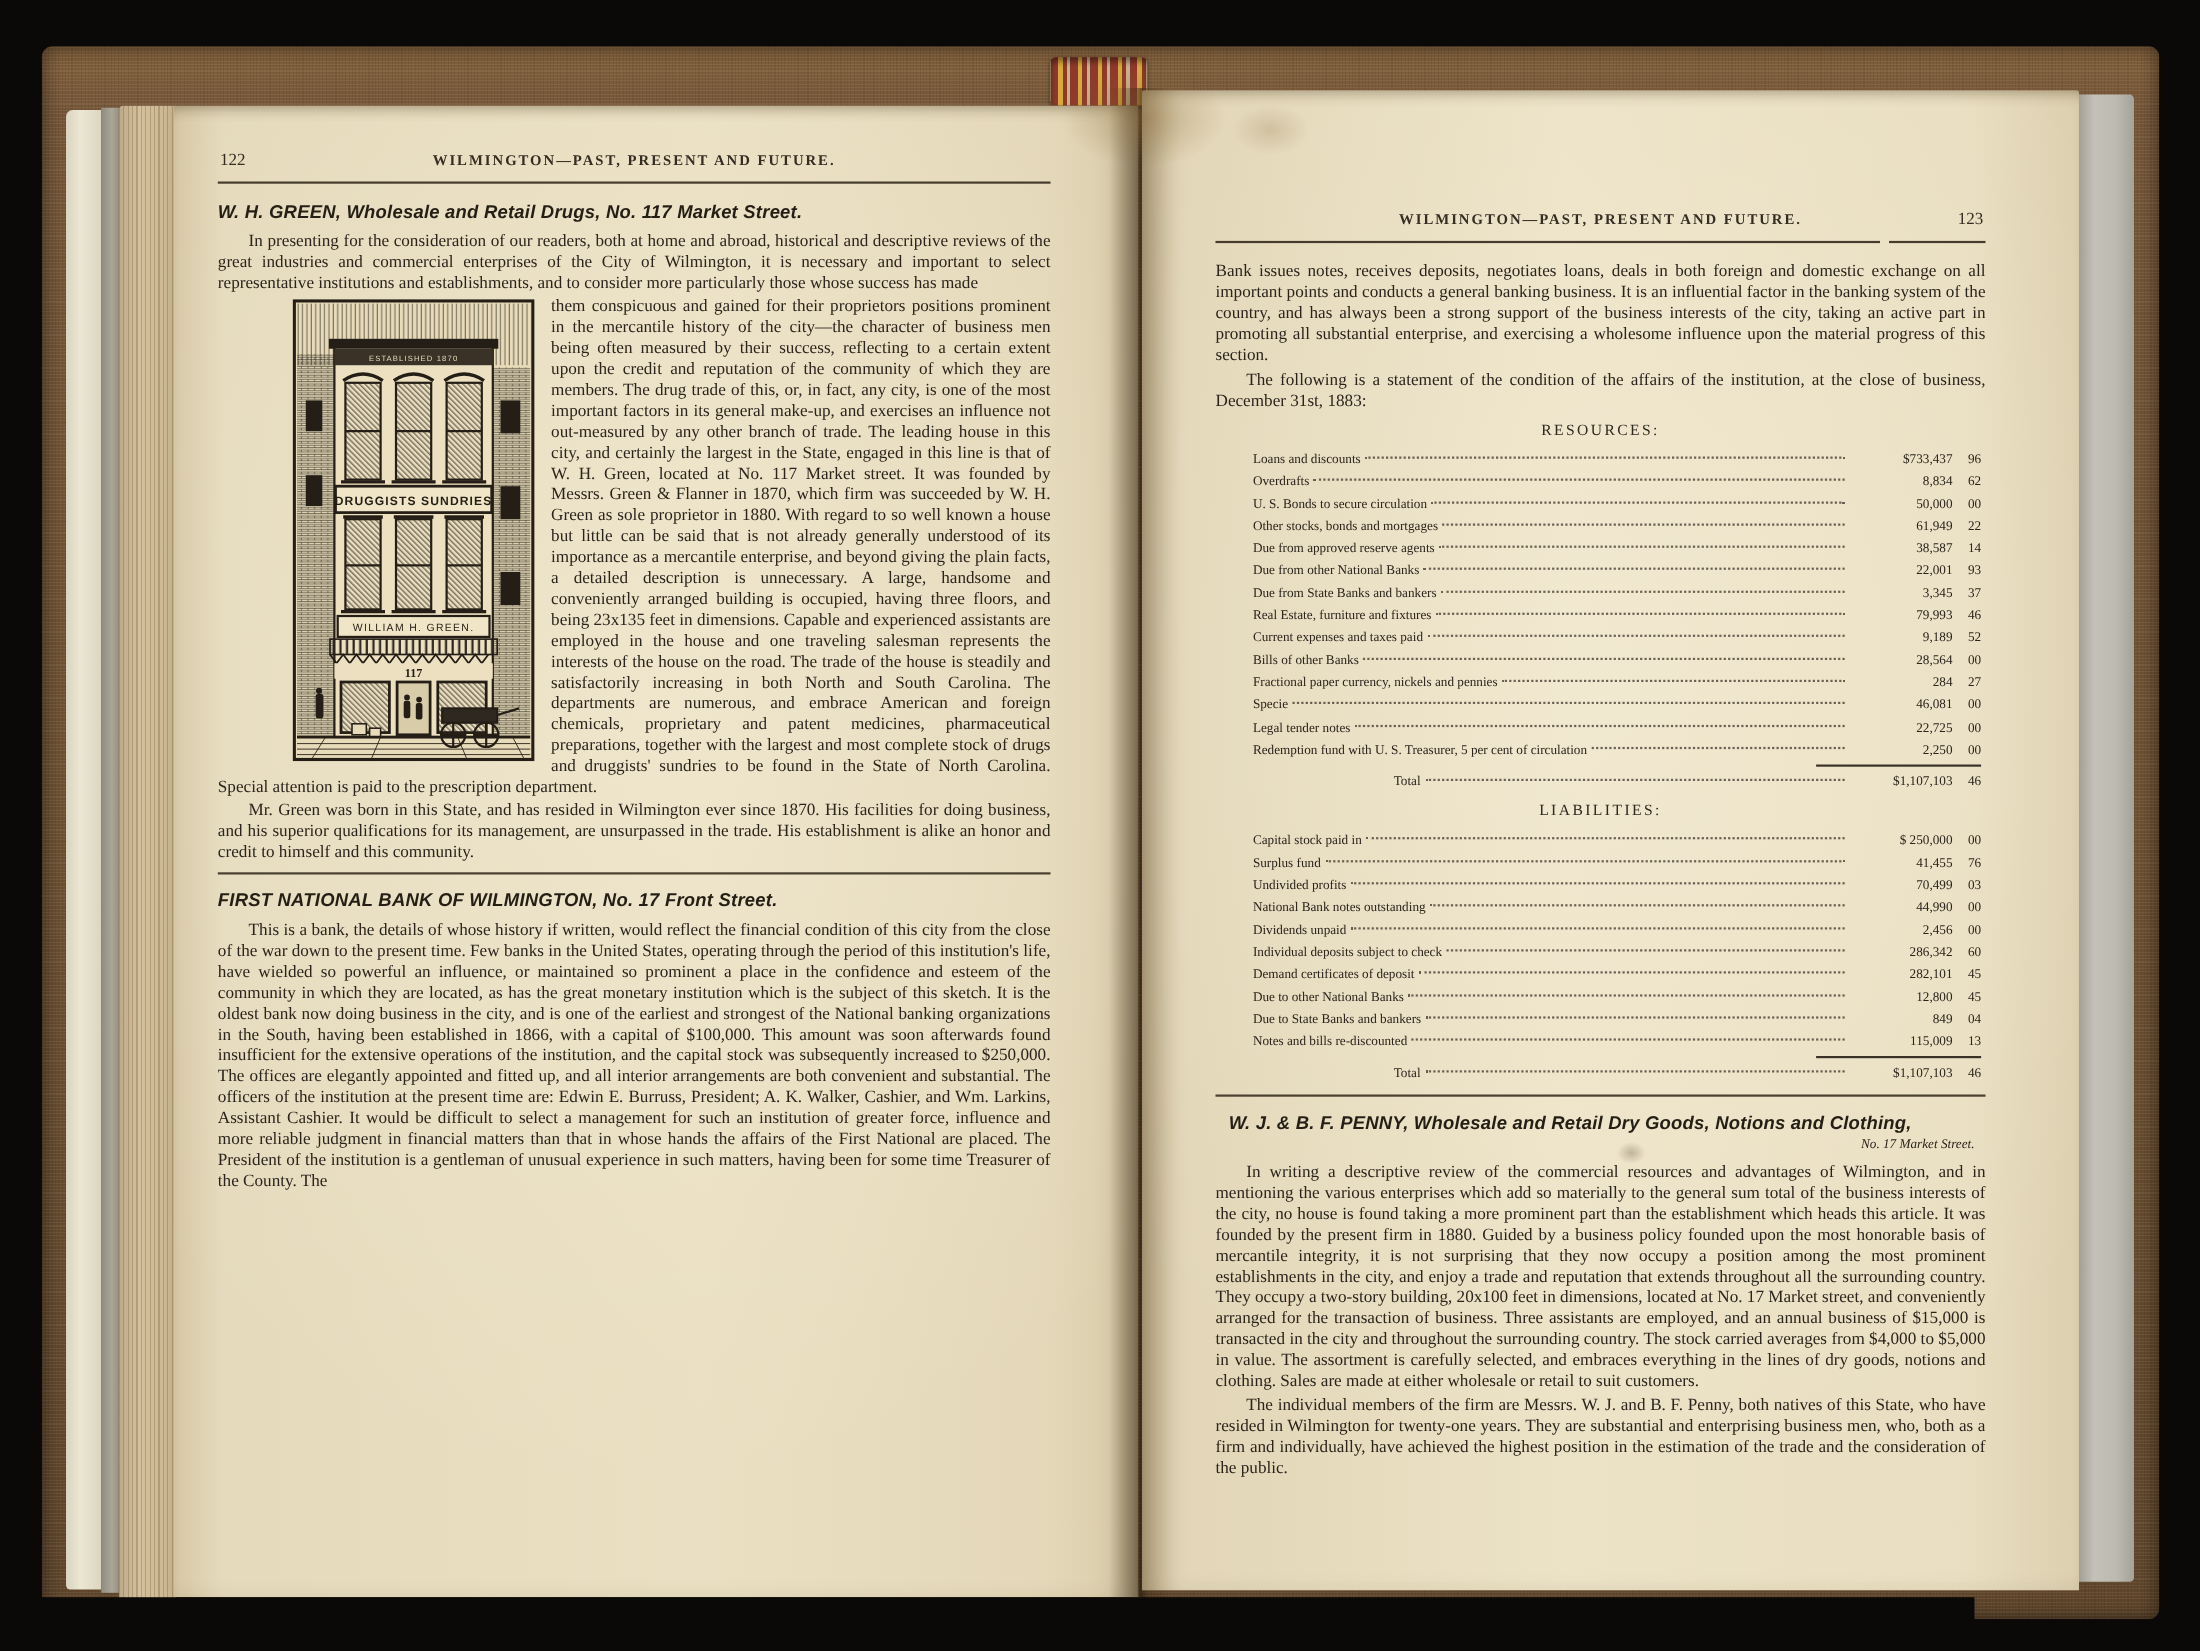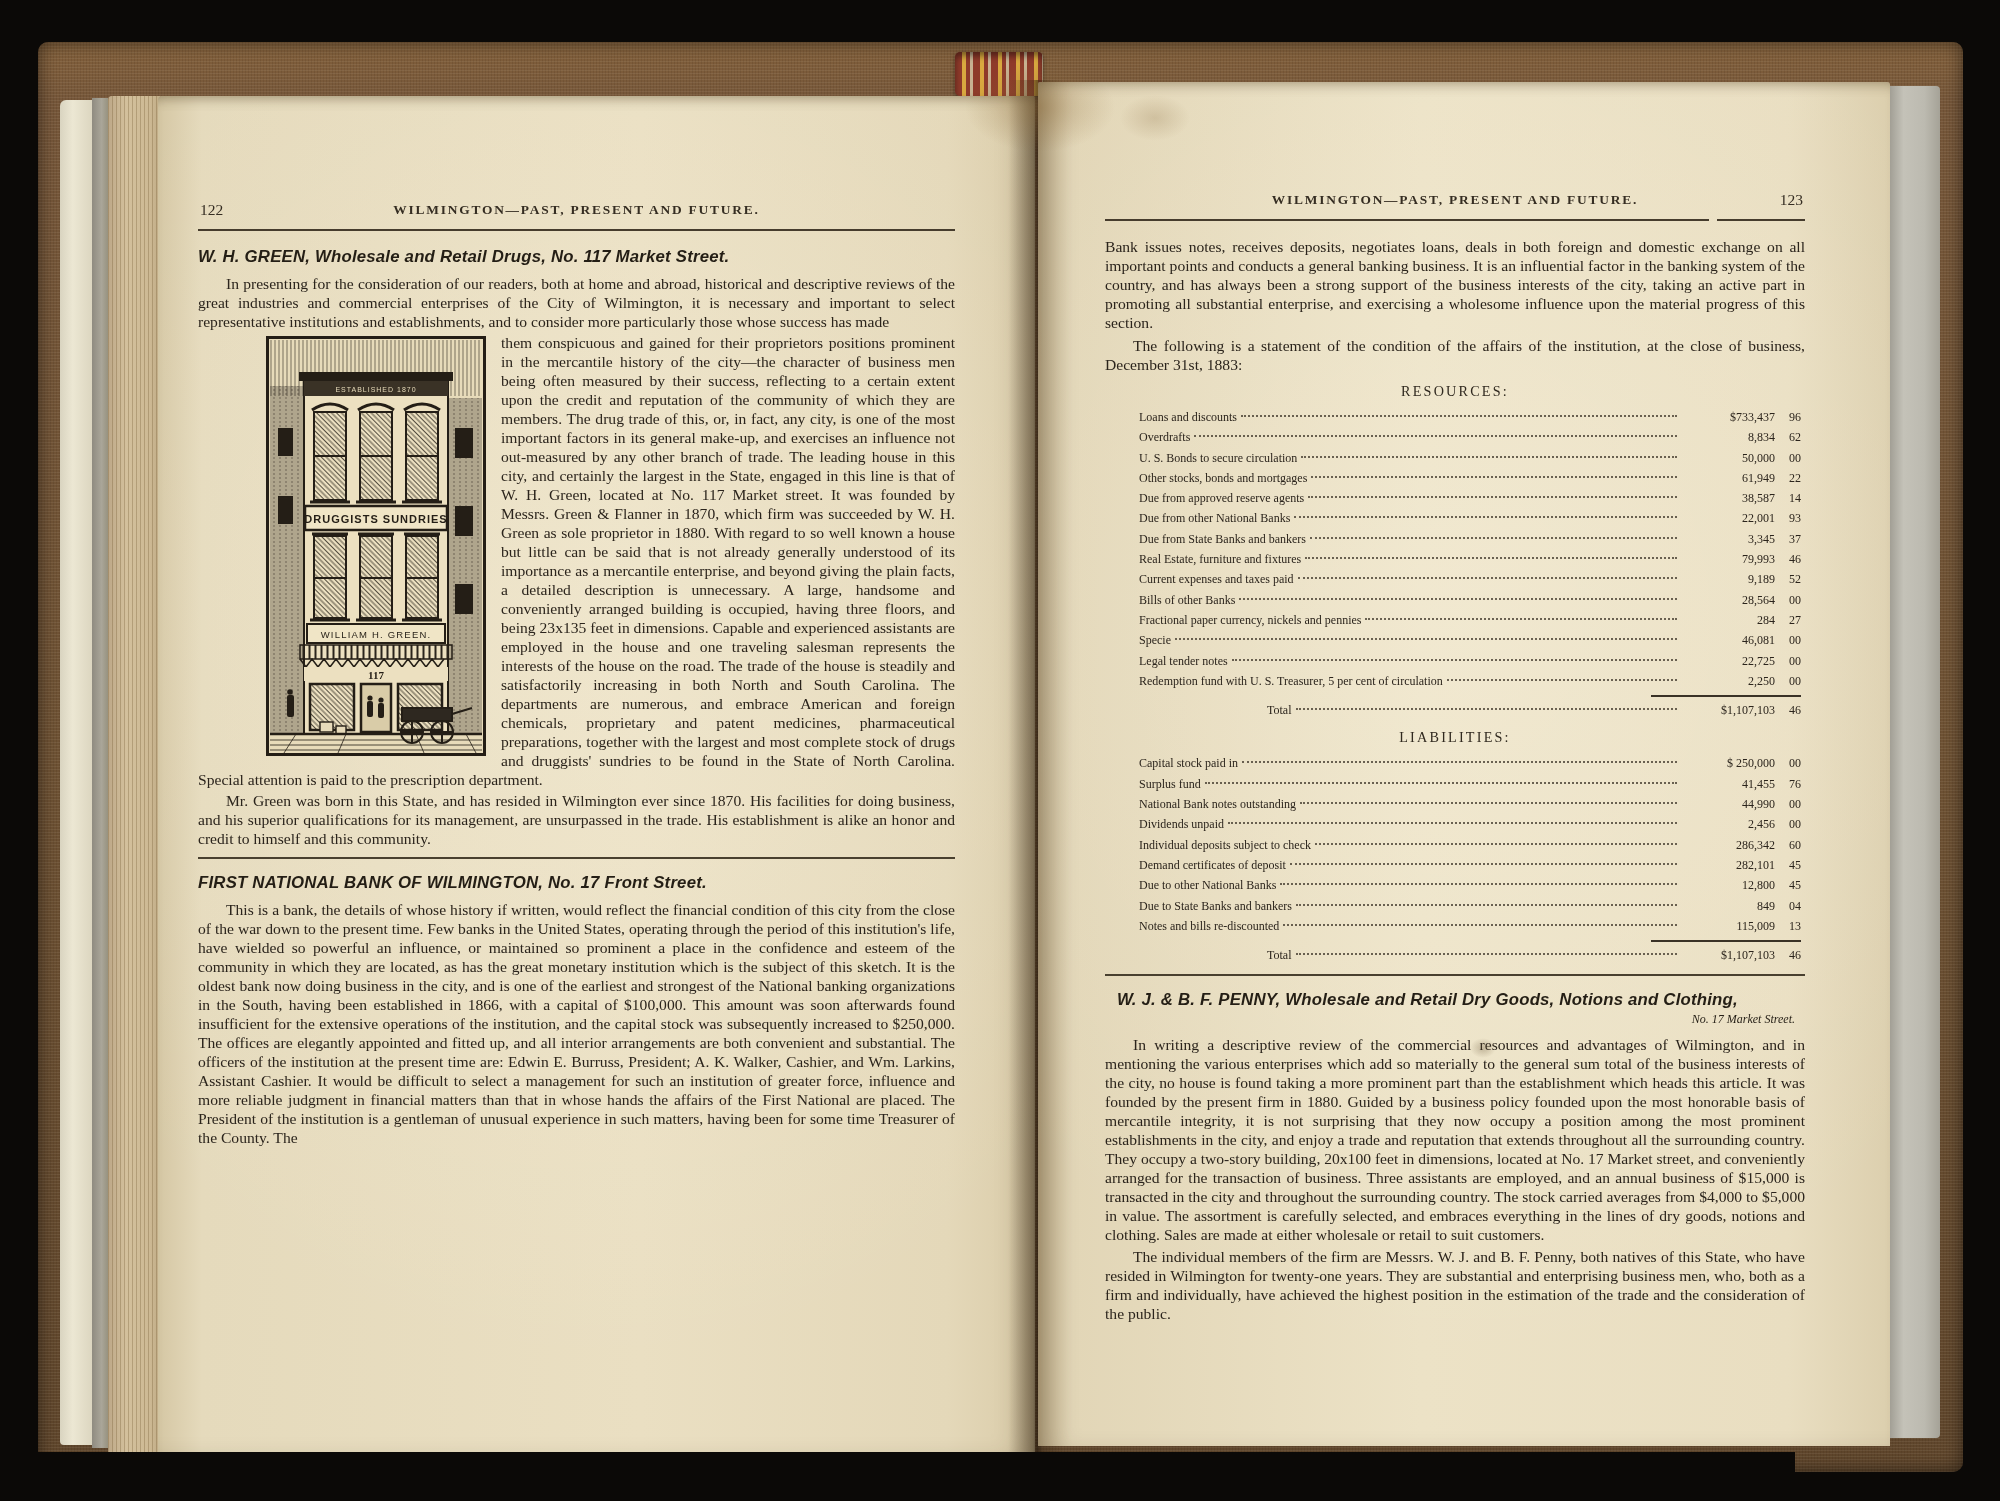--- a/index.html
+++ b/index.html
@@ -21,21 +21,21 @@
     background:
       repeating-linear-gradient(90deg, rgba(110,85,45,.30) 0 1px, rgba(0,0,0,0) 1px 4px),
       linear-gradient(90deg,#bda888 0,#d3c09c 35%,#cdb994 80%,#c0ac86 100%);}
   .edge-tissue{position:absolute;left:1888px;top:86px;width:52px;height:1352px;
     background:linear-gradient(90deg,#9d9a90 0,#c4c2b8 30%,#bcbab0 70%,#a5a297 100%);border-radius:0 4px 4px 0;}
   .floor-a{position:absolute;left:0;top:1452px;width:1795px;height:49px;background:#0b0907;}
   .floor-b{position:absolute;left:1795px;top:1487px;width:205px;height:14px;background:#0b0907;}
   
   .page{position:absolute;box-sizing:border-box;}
   .page-left{left:158px;top:96px;width:877px;height:1356px;
-    padding:106px 80px 0 40px;border-radius:3px 2px 0 0;
+    padding:42px 80px 0 40px;border-radius:3px 2px 0 0;
     background:
       radial-gradient(120% 90% at 50% 40%, rgba(255,250,235,.25) 0, rgba(0,0,0,0) 60%),
       linear-gradient(90deg,#d5c7a4 0,#e5dabc 5%,#eadfc2 55%,#e4d8b9 90%,#d9cba8 100%);
     box-shadow:inset 0 10px 12px -8px rgba(90,70,40,.45), inset -26px 0 30px -18px rgba(60,40,15,.40);}
   .page-right{left:1038px;top:82px;width:852px;height:1364px;
     padding:110px 85px 0 67px;border-radius:2px 3px 0 0;
     background:
       radial-gradient(120% 90% at 50% 40%, rgba(255,250,235,.28) 0, rgba(0,0,0,0) 60%),
       linear-gradient(90deg,#cdbd99 0,#e2d6b7 4%,#ece2c6 45%,#e9dec1 88%,#dccfae 100%);
     box-shadow:inset 0 10px 12px -8px rgba(90,70,40,.40), inset 26px 0 30px -18px rgba(60,40,15,.42);}
@@ -337,20 +337,26 @@
           <span class="cts">00</span>
         </div>
 
         <div class="t-row">
           <span class="lbl">Surplus fund</span>
           <span class="dots"></span>
           <span class="amt">41,455</span>
           <span class="cts">76</span>
         </div>
 
+        <div class="t-row">
+          <span class="lbl">Undivided profits</span>
+          <span class="dots"></span>
+          <span class="amt">70,499</span>
+          <span class="cts">03</span>
+        </div>
 
         <div class="t-row">
           <span class="lbl">National Bank notes outstanding</span>
           <span class="dots"></span>
           <span class="amt">44,990</span>
           <span class="cts">00</span>
         </div>
 
         <div class="t-row">
           <span class="lbl">Dividends unpaid</span>

